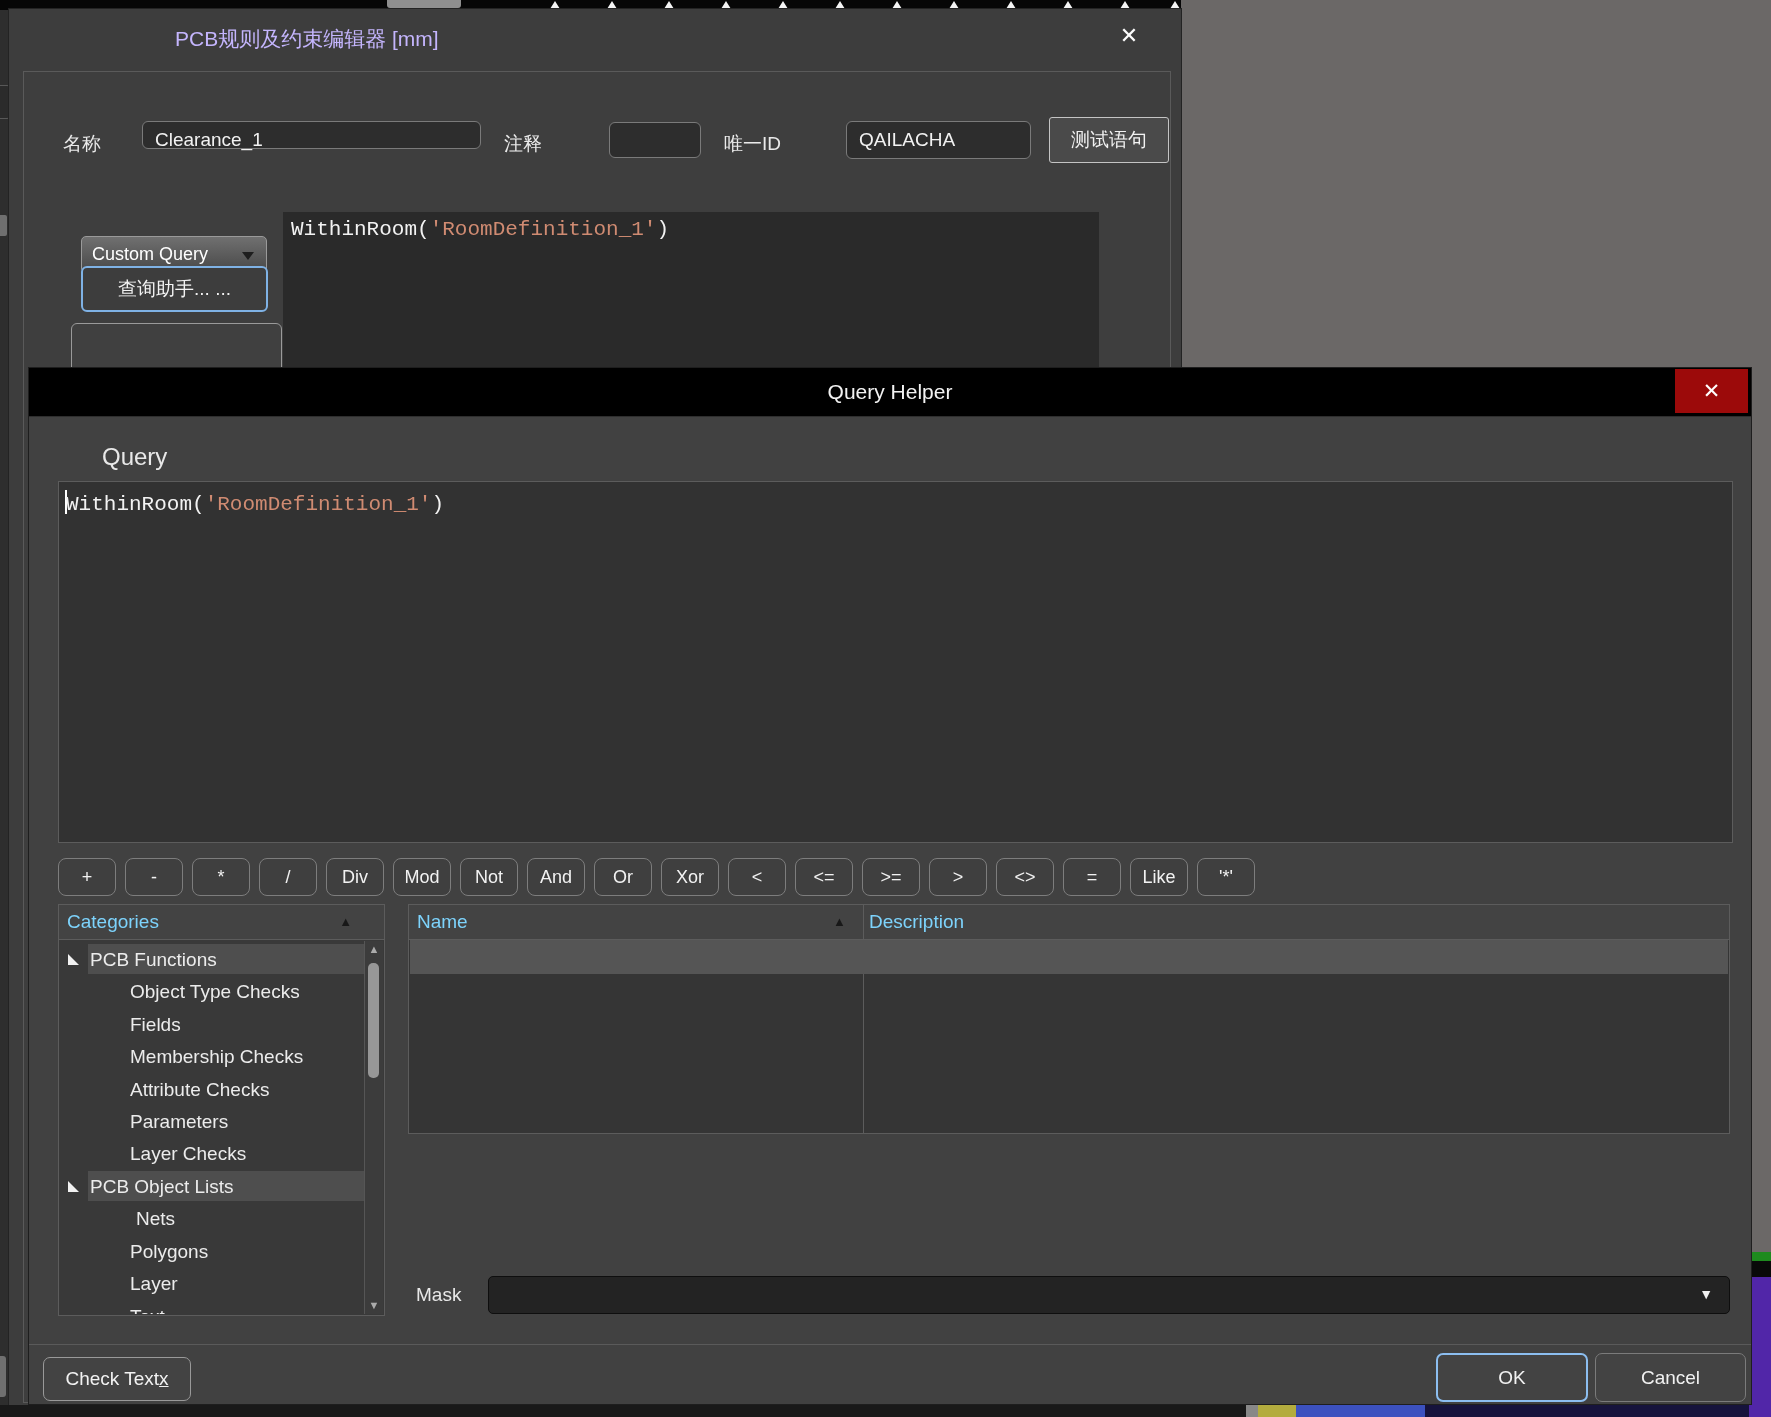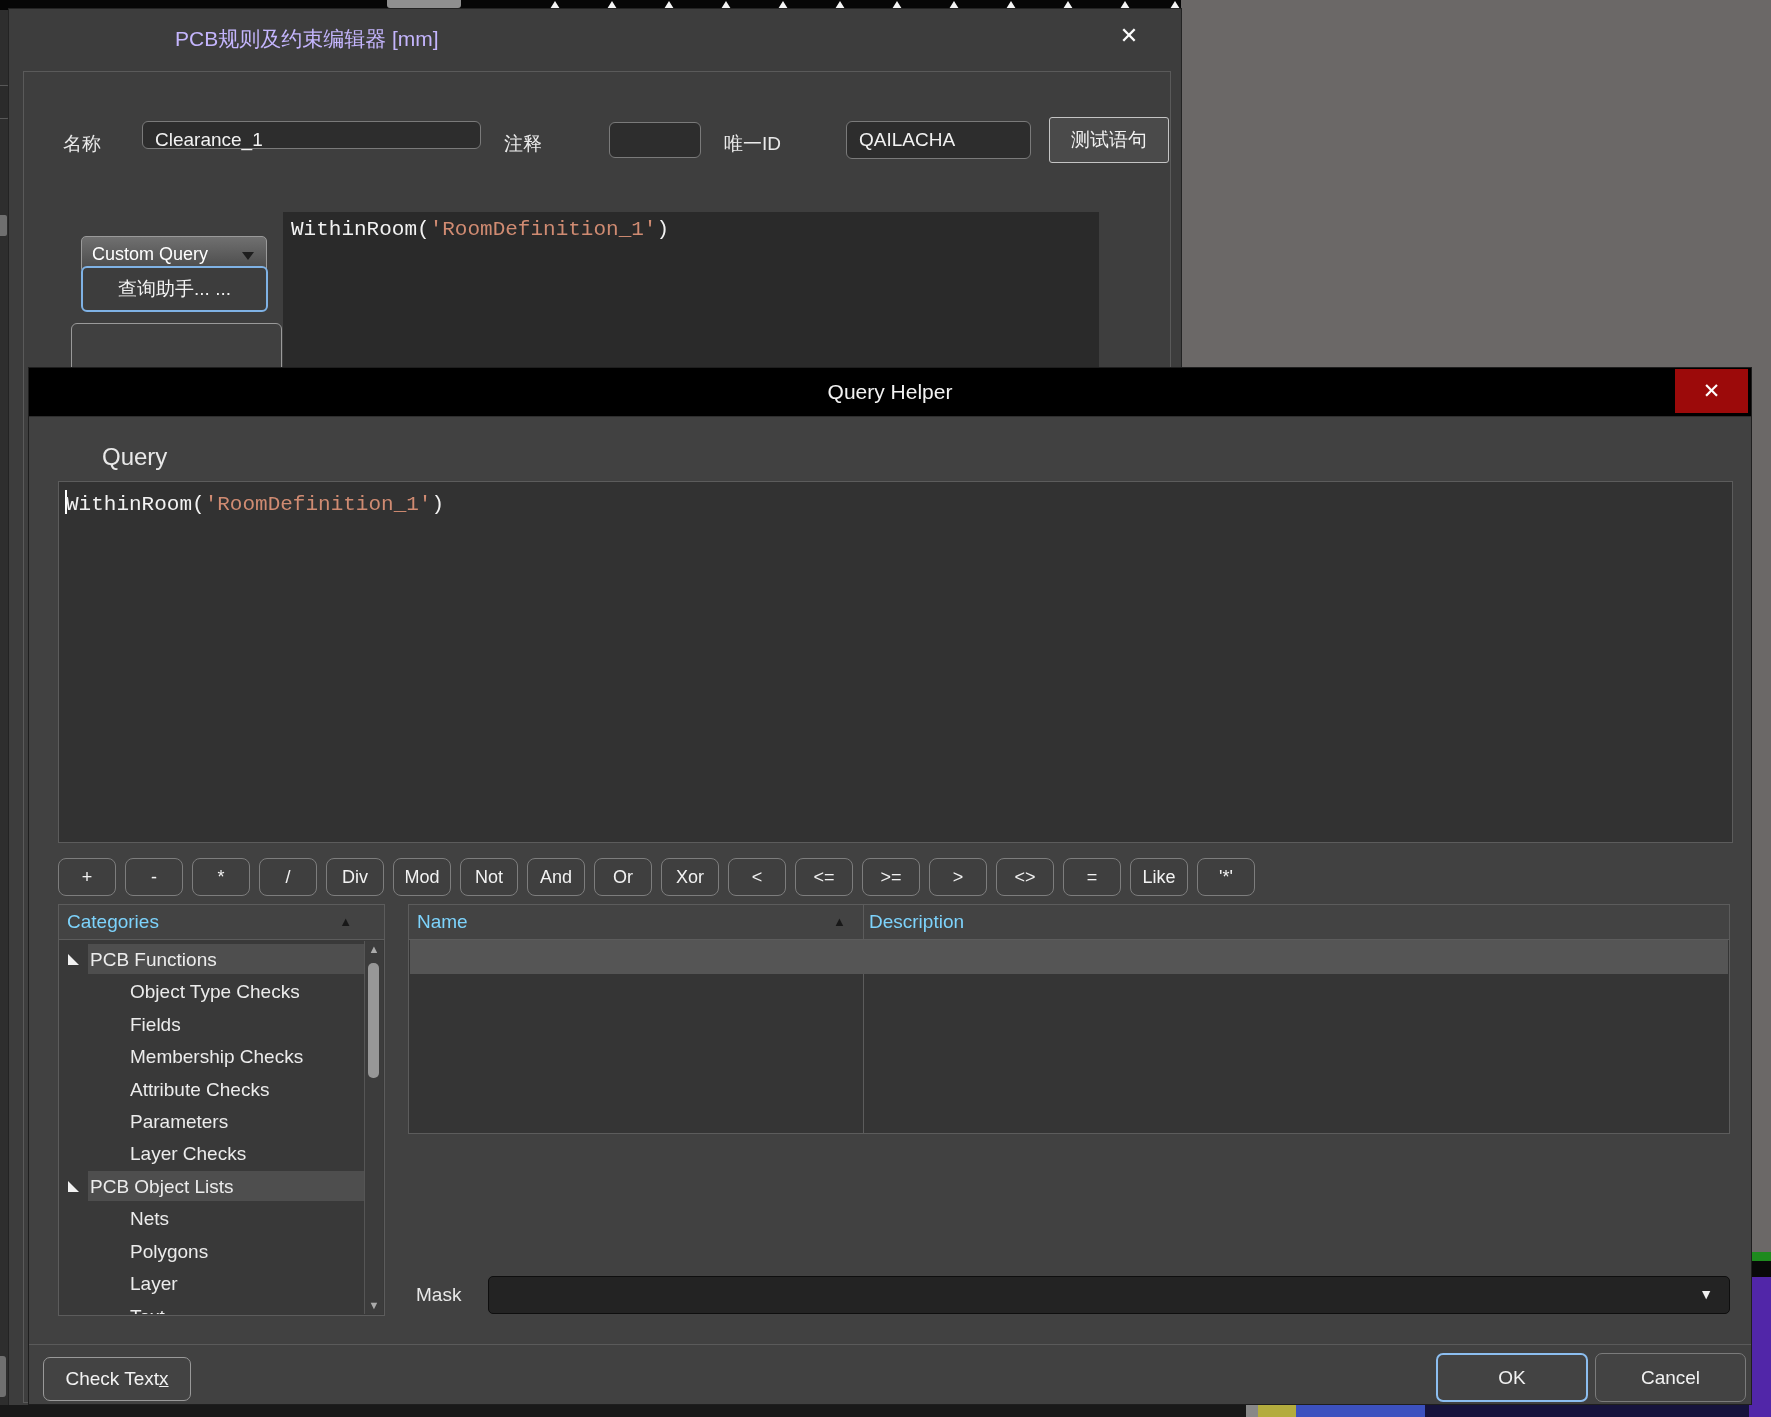--- a/index.html
+++ b/index.html
@@ -205,21 +205,21 @@
         </div>
         <div class="tree-row" style="top:198px">
           <span class="tree-label" style="left:70px">Layer Checks</span>
         </div>
         <div class="tree-row" style="top:231px">
           <span class="group-bg"></span>
           <span class="tri-expand"></span>
           <span class="tree-label" style="left:30px">PCB Object Lists</span>
         </div>
         <div class="tree-row" style="top:263px">
-          <span class="tree-label" style="left:70px">Nets</span>
+          <span class="tree-label" style="left:76px">Nets</span>
         </div>
         <div class="tree-row" style="top:296px">
           <span class="tree-label" style="left:70px">Polygons</span>
         </div>
         <div class="tree-row" style="top:328px">
           <span class="tree-label" style="left:70px">Layer</span>
         </div>
         <div class="tree-row" style="top:361px">
           <span class="tree-label" style="left:70px">Text</span>
         </div>

